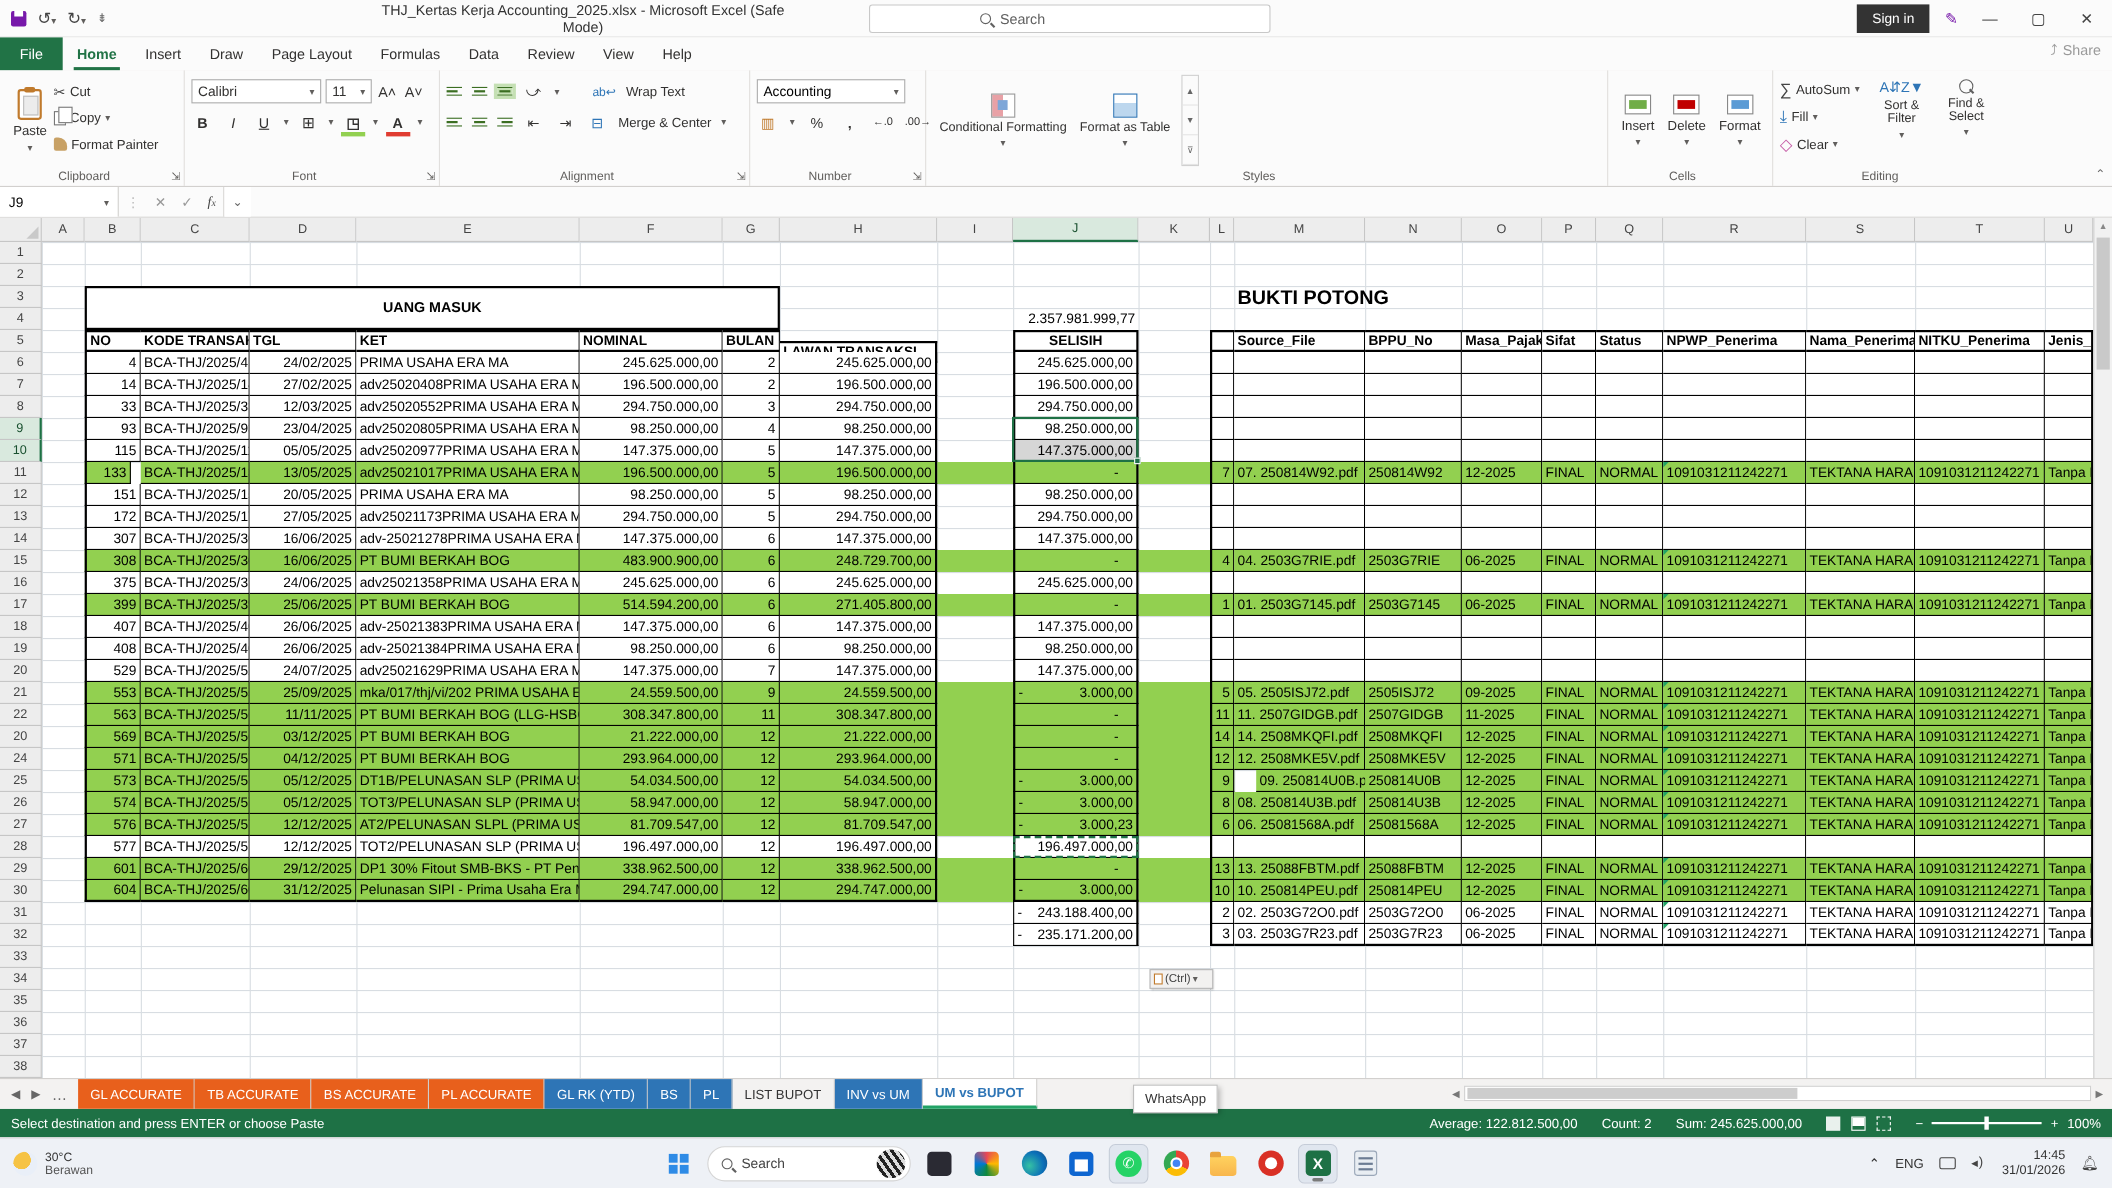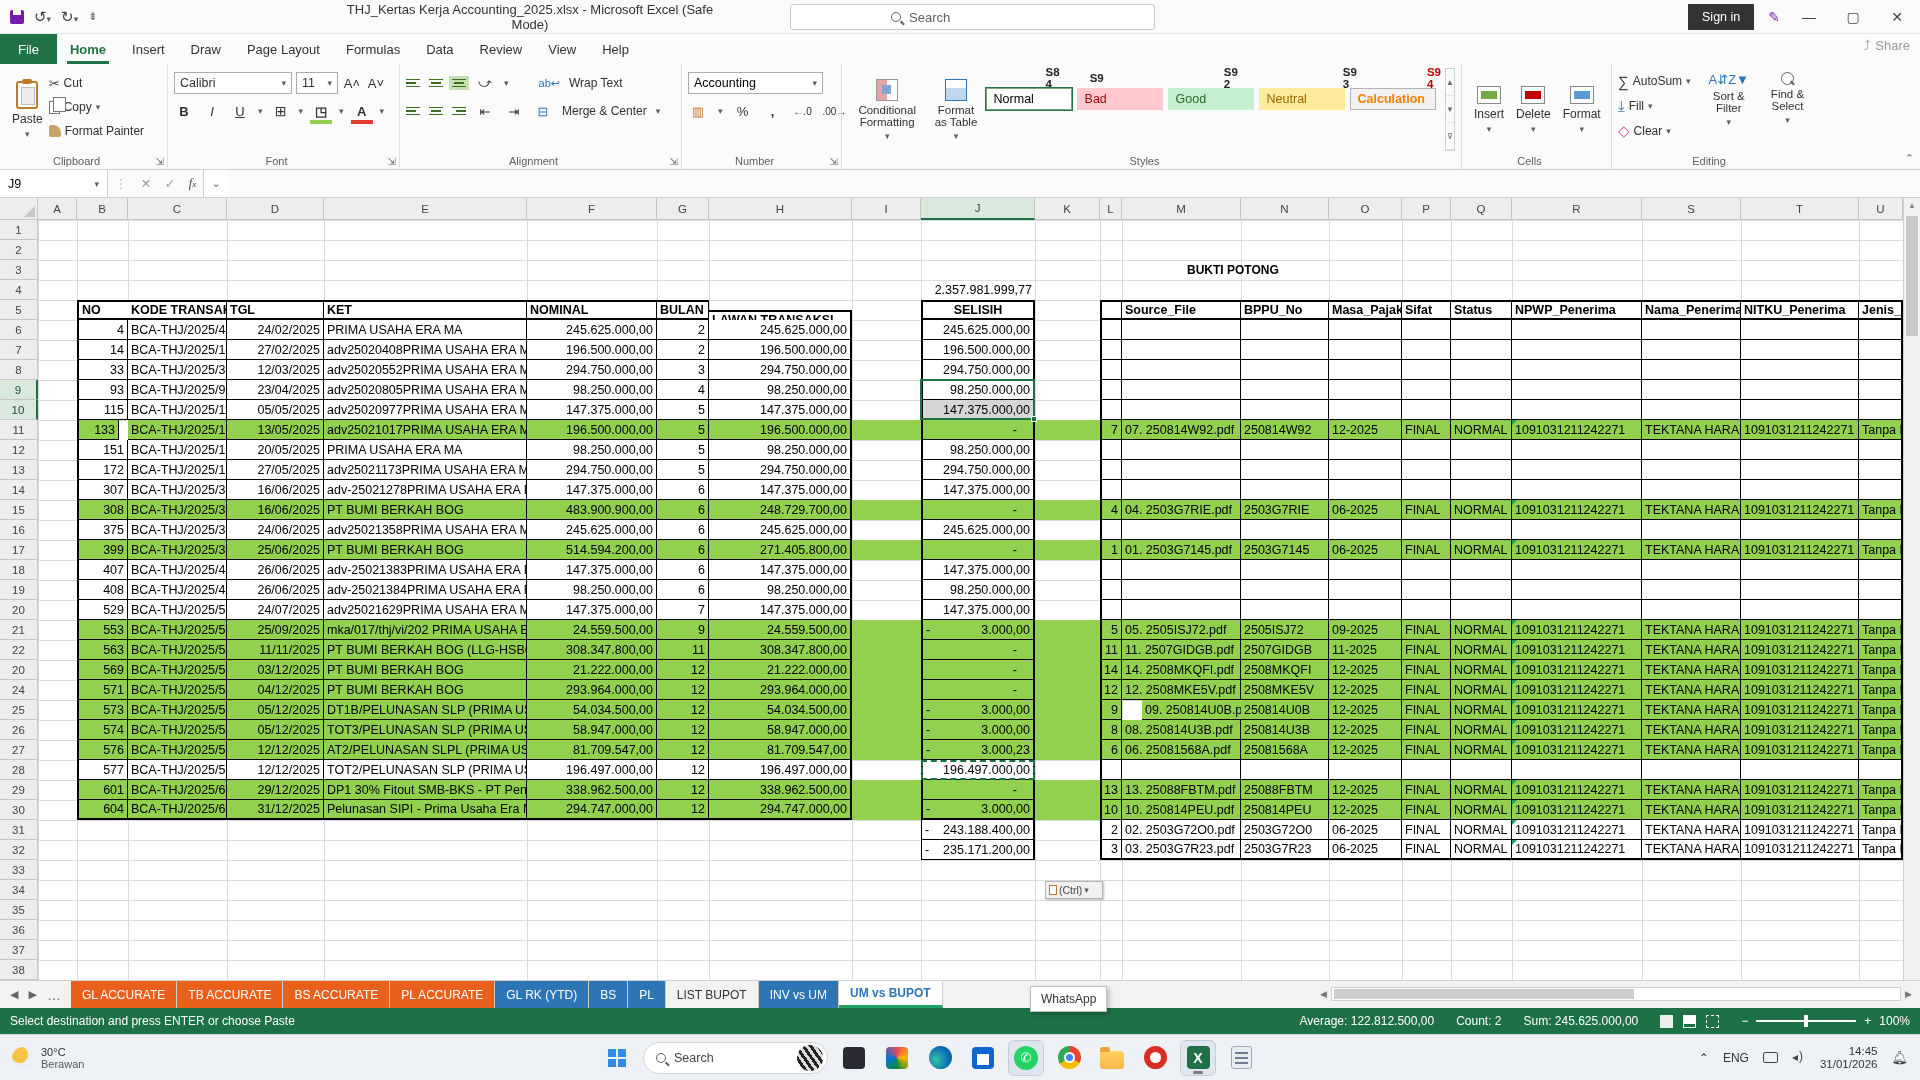--- a/index.html
+++ b/index.html
@@ -350,36 +350,20 @@
     <div class="rgroup" style="width:620px;">
       <div class="bigbtn" style="font-size:11.5px;">
         <span class="cf-ic"></span>
         <span style="text-align:center; line-height:12px;">Conditional Formatting</span>
           <span class="dd">▾</span>
       </div>
       <div class="bigbtn" style="font-size:11.5px;">
         <span class="fat-ic"></span>
         <span style="text-align:center; line-height:12px;">Format as Table</span>
           <span class="dd">▾</span>
-      </div>
-      <div class="styles-gal">
-        <div class="custnames" id="custnames">
-            <span style="margin-left: 60px;">S8 4</span>
-            <span style="margin-left: 30px;">S9</span>
-            <span style="margin-left: 120px;">S9 2</span>
-            <span style="margin-left: 105px;">S9 3</span>
-            <span style="margin-left: 70px; color: rgb(192, 0, 0);">S9 4</span>
-          </div>
-        <div class="chips" id="stylechips">
-            <div class="chip chip0">Normal</div>
-            <div class="chip chip1">Bad</div>
-            <div class="chip chip2">Good</div>
-            <div class="chip chip3">Neutral</div>
-            <div class="chip chip4">Calculation</div>
-          </div>
       </div>
       <div class="galscroll">
           <span>▲</span>
           <span>▼</span>
           <span>⊽</span>
         </div>
       <div class="glabel">Styles</div>
     </div>
 
     <div class="rgroup" style="width:150px;">
@@ -596,20 +580,21 @@
       <div class="tc green" style="left: 852px; top: 502px; width: 69px; height: 20px; border: none;"></div>
       <div class="tc green" style="left: 1035px; top: 502px; width: 65px; height: 20px; border: none;"></div>
       <div class="tc green" style="left: 852px; top: 522px; width: 69px; height: 20px; border: none;"></div>
       <div class="tc green" style="left: 1035px; top: 522px; width: 65px; height: 20px; border: none;"></div>
       <div class="tc green" style="left: 852px; top: 542px; width: 69px; height: 20px; border: none;"></div>
       <div class="tc green" style="left: 1035px; top: 542px; width: 65px; height: 20px; border: none;"></div>
       <div class="tc green" style="left: 852px; top: 582px; width: 69px; height: 20px; border: none;"></div>
       <div class="tc green" style="left: 1035px; top: 582px; width: 65px; height: 20px; border: none;"></div>
       <div class="tc green" style="left: 852px; top: 602px; width: 69px; height: 20px; border: none;"></div>
       <div class="tc green" style="left: 1035px; top: 602px; width: 65px; height: 20px; border: none;"></div>
+      <div class="tc b c tl2 tt2 tr2 tb2" style="left: 77px; top: 62px; width: 632px; height: 40px; font-size: 13px; justify-content: center;">UANG MASUK</div>
       <div class="tc b tb2 tt2 tl2" style="left: 77px; top: 102px; width: 75px; height: 20px;">NO</div>
       <div class="tc b tb2 tt2" style="left: 128px; top: 102px; width: 99px; height: 20px;">KODE TRANSAKSI</div>
       <div class="tc b tb2 tt2" style="left: 227px; top: 102px; width: 97px; height: 20px;">TGL</div>
       <div class="tc b tb2 tt2" style="left: 324px; top: 102px; width: 203px; height: 20px;">KET</div>
       <div class="tc b tb2 tt2" style="left: 527px; top: 102px; width: 130px; height: 20px;">NOMINAL</div>
       <div class="tc b tb2 tt2" style="left: 657px; top: 102px; width: 52px; height: 20px;">BULAN</div>
       <div class="tc b tb2 tt2 tr2" style="left: 709px; top: 112px; width: 143px; height: 20px;">LAWAN TRANSAKSI</div>
       <div class="tc r tl2" style="left: 77px; top: 122px; width: 51px; height: 20px;">4</div>
       <div class="tc" style="left: 128px; top: 122px; width: 99px; height: 20px;">BCA-THJ/2025/4</div>
       <div class="tc r" style="left: 227px; top: 122px; width: 97px; height: 20px;">24/02/2025</div>
@@ -830,21 +815,21 @@
       <div class="tc tl1 tr2 neg" style="left: 921px; top: 622px; width: 114px; height: 20px;">
         <span>-</span>
         <span>243.188.400,00</span>
       </div>
       <div class="tc tl1 tr2 neg" style="left: 921px; top: 642px; width: 114px; height: 20px;">
         <span>-</span>
         <span>235.171.200,00</span>
       </div>
       <div class="selbox" style="left: 920px; top: 181px; width: 115px; height: 41px;"></div>
       <div class="fillhandle" style="left: 1031px; top: 218px; width: 6px; height: 6px;"></div>
-      <div class="tc b nb" style="left: 1184px; top: 62px; width: 160px; height: 20px; font-size: 12px;">BUKTI POTONG</div>
+      <div class="tc b nb" style="left: 1122px; top: 62px; width: 160px; height: 20px; font-size: 18px;">BUKTI POTONG</div>
       <div class="tc b tt2 tb2 tl2" style="left: 1100px; top: 102px; width: 22px; height: 20px;"></div>
       <div class="tc b tt2 tb2" style="left: 1122px; top: 102px; width: 119px; height: 20px;">Source_File</div>
       <div class="tc b tt2 tb2" style="left: 1241px; top: 102px; width: 88px; height: 20px;">BPPU_No</div>
       <div class="tc b tt2 tb2" style="left: 1329px; top: 102px; width: 73px; height: 20px;">Masa_Pajak</div>
       <div class="tc b tt2 tb2" style="left: 1402px; top: 102px; width: 49px; height: 20px;">Sifat</div>
       <div class="tc b tt2 tb2" style="left: 1451px; top: 102px; width: 61px; height: 20px;">Status</div>
       <div class="tc b tt2 tb2" style="left: 1512px; top: 102px; width: 130px; height: 20px;">NPWP_Penerima</div>
       <div class="tc b tt2 tb2" style="left: 1642px; top: 102px; width: 99px; height: 20px;">Nama_Penerima</div>
       <div class="tc b tt2 tb2" style="left: 1741px; top: 102px; width: 118px; height: 20px;">NITKU_Penerima</div>
       <div class="tc b tt2 tb2 tr2" style="left: 1859px; top: 102px; width: 44px; height: 20px;">Jenis_F</div>

